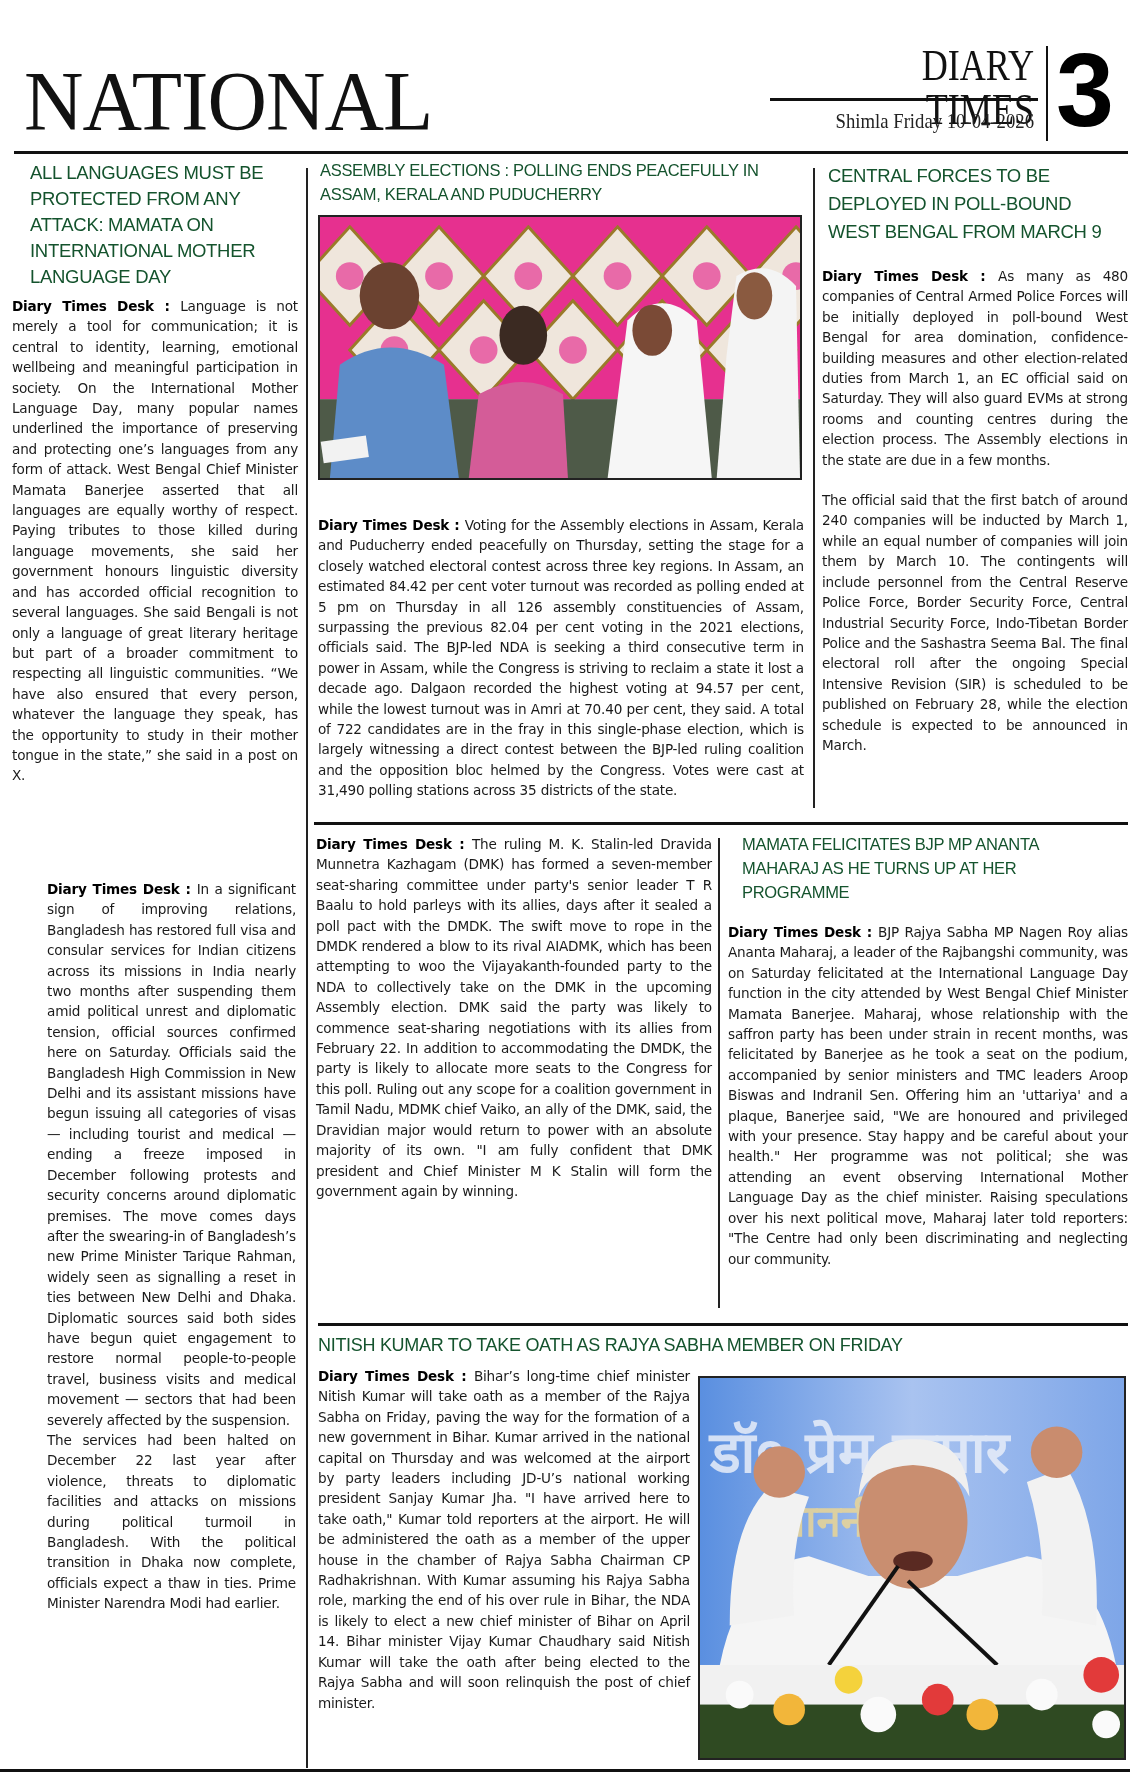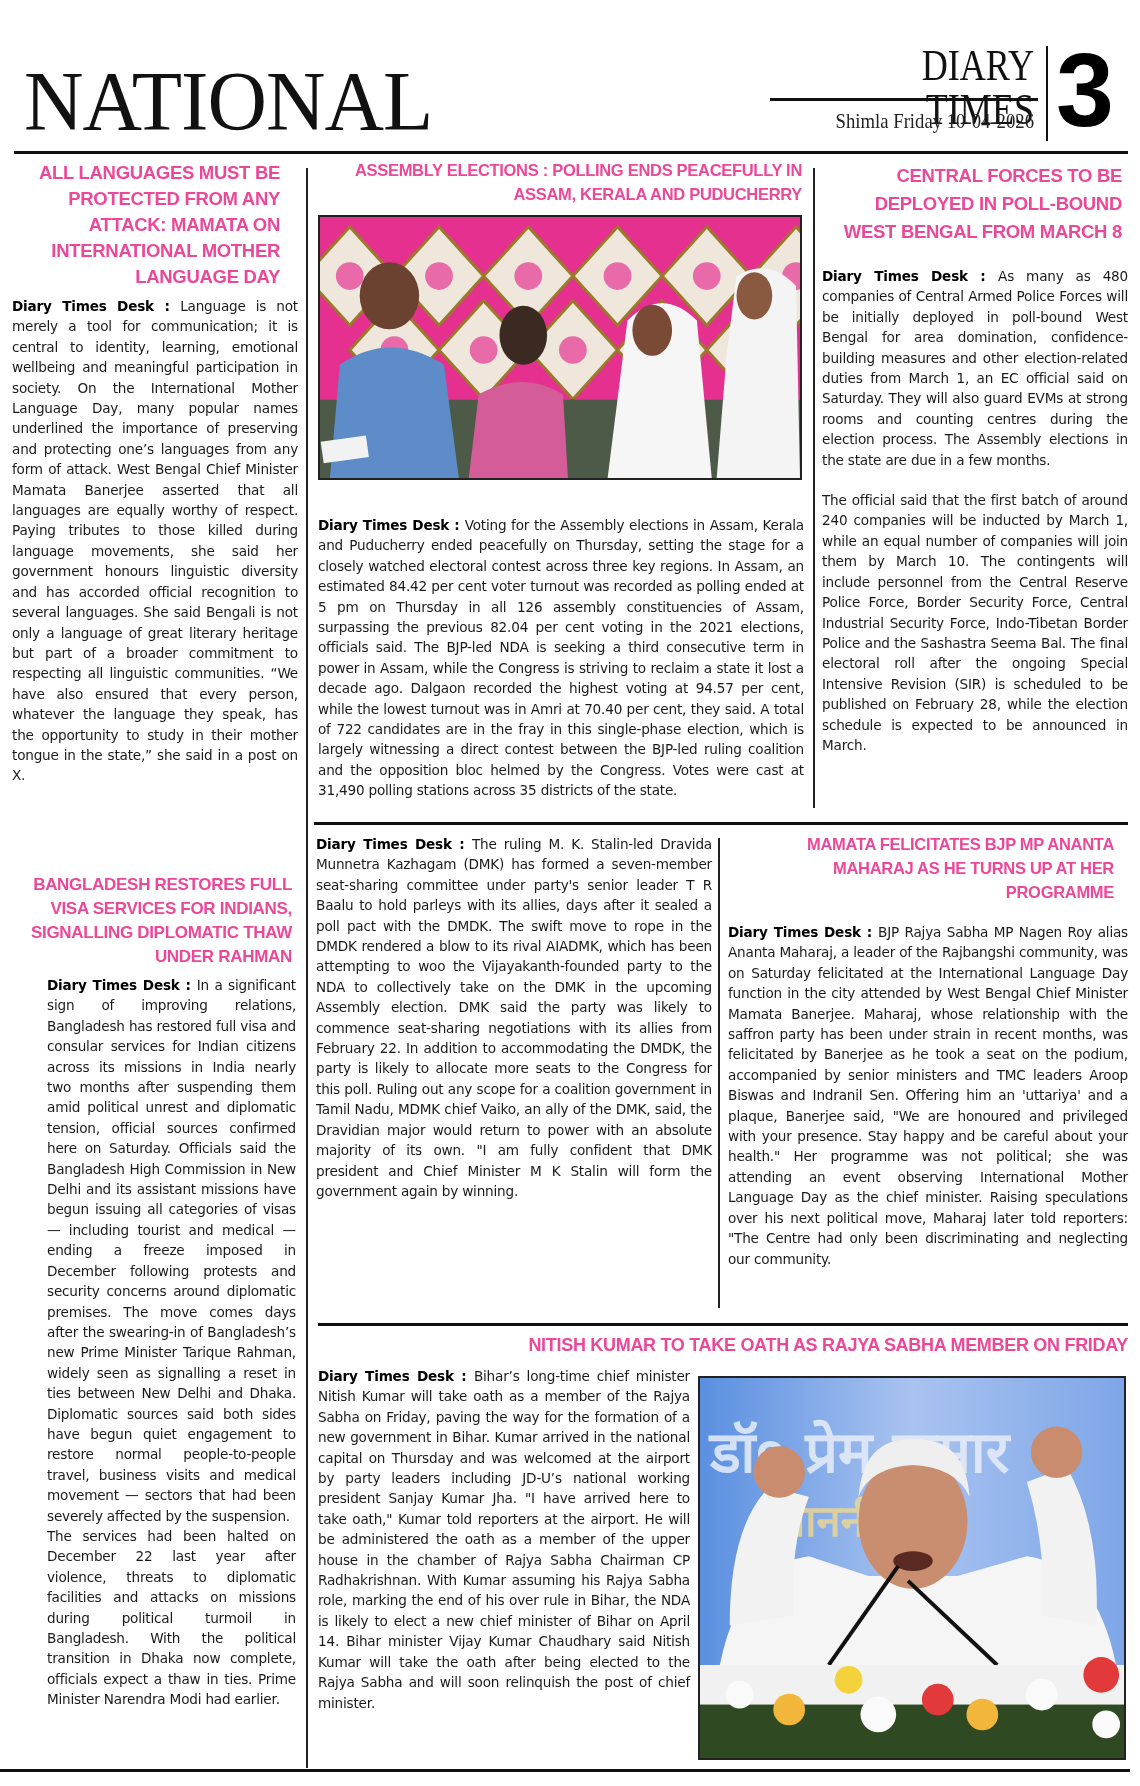--- a/index.html
+++ b/index.html
@@ -30,22 +30,22 @@
     font-family: "Liberation Sans", sans-serif; font-weight: bold; font-size: 104px; line-height: 1; color: #000;
   }
   .top-rule { position: absolute; left: 14px; top: 151px; width: 1114px; height: 3px; background: #111; }
 
   
   .vrule { position: absolute; width: 2px; background: #222; }
   .hrule { position: absolute; height: 3px; background: #111; }
 
   .article { position: absolute; }
   .headline {
-    font-family: "Liberation Sans", sans-serif; font-weight: bold; text-align: right;
-    color: #ec4899; letter-spacing: -0.3px;
+    font-family: "Liberation Sans", sans-serif; font-weight: normal; text-align: left;
+    color: #14532d; letter-spacing: -0.3px;
   }
   .body {
     font-family: "DejaVu Sans", sans-serif; text-align: justify; color: #1a1a1a;
     letter-spacing: -0.2px;
   }
   .body b { font-weight: bold; color: #000; }
   .body p + p { margin-top: 0; }
 
   
   .photo { position: absolute; border: 2px solid #222; overflow: hidden; }
@@ -71,21 +71,20 @@
 
 <div class="article" style="left:12px; top:160px; width:286px;">
   <div class="headline" style="font-size:18.5px; line-height:26px; padding:0 18px;">ALL LANGUAGES MUST BE PROTECTED FROM ANY ATTACK: MAMATA ON INTERNATIONAL MOTHER LANGUAGE DAY</div>
   <div class="body" style="font-size:13.6px; line-height:20.4px; margin-top:6px;">
     <b>Diary Times Desk : </b>
     <span>Language is not merely a tool for communication; it is central to identity, learning, emotional wellbeing and meaningful participation in society. On the International Mother Language Day, many popular names underlined the importance of preserving and protecting one’s languages from any form of attack. West Bengal Chief Minister Mamata Banerjee asserted that all languages are equally worthy of respect. Paying tributes to those killed during language movements, she said her government honours linguistic diversity and has accorded official recognition to several languages. She said Bengali is not only a language of great literary heritage but part of a broader commitment to respecting all linguistic communities. “We have also ensured that every person, whatever the language they speak, has the opportunity to study in their mother tongue in the state,” she said in a post on X.</span>
   </div>
 </div>
 
 <div class="article" style="left:14px; top:873px; width:282px;">
-  <div class="headline" style="font-size:17px; line-height:24px; padding:0 4px;">BANGLADESH RESTORES FULL VISA SERVICES FOR INDIANS, SIGNALLING DIPLOMATIC THAW UNDER RAHMAN</div>
   <div class="body" style="font-size:13.6px; line-height:20.4px; margin-top:6px;margin-left:33px;">
     <p><b>Diary Times Desk : </b>
     <span>In a significant sign of improving relations, Bangladesh has restored full visa and consular services for Indian citizens across its missions in India nearly two months after suspending them amid political unrest and diplomatic tension, official sources confirmed here on Saturday. Officials said the Bangladesh High Commission in New Delhi and its assistant missions have begun issuing all categories of visas — including tourist and medical — ending a freeze imposed in December following protests and security concerns around diplomatic premises. The move comes days after the swearing-in of Bangladesh’s new Prime Minister Tarique Rahman, widely seen as signalling a reset in ties between New Delhi and Dhaka. Diplomatic sources said both sides have begun quiet engagement to restore normal people-to-people travel, business visits and medical movement — sectors that had been severely affected by the suspension.</span></p>
     <p>The services had been halted on December 22 last year after violence, threats to diplomatic facilities and attacks on missions during political turmoil in Bangladesh. With the political transition in Dhaka now complete, officials expect a thaw in ties. Prime Minister Narendra Modi had earlier.</p>
   </div>
 </div>
 
 <div class="article" style="left:318px; top:158px; width:486px;">
   <div class="headline" style="font-size:16.5px; line-height:24px; padding:0 2px;">ASSEMBLY ELECTIONS : POLLING ENDS PEACEFULLY IN ASSAM, KERALA AND PUDUCHERRY</div>
 </div>
@@ -133,21 +132,21 @@
   </svg>
 </div>
 <div class="article" style="left:318px; top:487px; width:486px;margin-top:28px;">
   <div class="body" style="font-size:13.6px; line-height:20.4px;">
     <b>Diary Times Desk : </b>
     <span>Voting for the Assembly elections in Assam, Kerala and Puducherry ended peacefully on Thursday, setting the stage for a closely watched electoral contest across three key regions. In Assam, an estimated 84.42 per cent voter turnout was recorded as polling ended at 5 pm on Thursday in all 126 assembly constituencies of Assam, surpassing the previous 82.04 per cent voting in the 2021 elections, officials said. The BJP-led NDA is seeking a third consecutive term in power in Assam, while the Congress is striving to reclaim a state it lost a decade ago. Dalgaon recorded the highest voting at 94.57 per cent, while the lowest turnout was in Amri at 70.40 per cent, they said. A total of 722 candidates are in the fray in this single-phase election, which is largely witnessing a direct contest between the BJP-led ruling coalition and the opposition bloc helmed by the Congress. Votes were cast at 31,490 polling stations across 35 districts of the state.</span>
   </div>
 </div>
 
 <div class="article" style="left:822px; top:162px; width:306px;">
-  <div class="headline" style="font-size:18.5px; line-height:28px; padding:0 6px;">CENTRAL FORCES TO BE DEPLOYED IN POLL-BOUND WEST BENGAL FROM MARCH 8</div>
+  <div class="headline" style="font-size:18.5px; line-height:28px; padding:0 6px;">CENTRAL FORCES TO BE DEPLOYED IN POLL-BOUND WEST BENGAL FROM MARCH 9</div>
   <div class="body" style="font-size:13.6px; line-height:20.4px; margin-top:20px;">
     <p><b>Diary Times Desk : </b>
     <span>As many as 480 companies of Central Armed Police Forces will be initially deployed in poll-bound West Bengal for area domination, confidence-building measures and other election-related duties from March 1, an EC official said on Saturday. They will also guard EVMs at strong rooms and counting centres during the election process. The Assembly elections in the state are due in a few months.</span></p>
     <p style="margin-top:20px;">The official said that the first batch of around 240 companies will be inducted by March 1, while an equal number of companies will join them by March 10. The contingents will include personnel from the Central Reserve Police Force, Border Security Force, Central Industrial Security Force, Indo-Tibetan Border Police and the Sashastra Seema Bal. The final electoral roll after the ongoing Special Intensive Revision (SIR) is scheduled to be published on February 28, while the election schedule is expected to be announced in March.</p>
   </div>
 </div>
 
 <div class="article" style="left:316px; top:832px; width:396px;">
   <div class="body" style="font-size:13.6px; line-height:20.4px; margin-top:2px;">
     <b>Diary Times Desk : </b>

